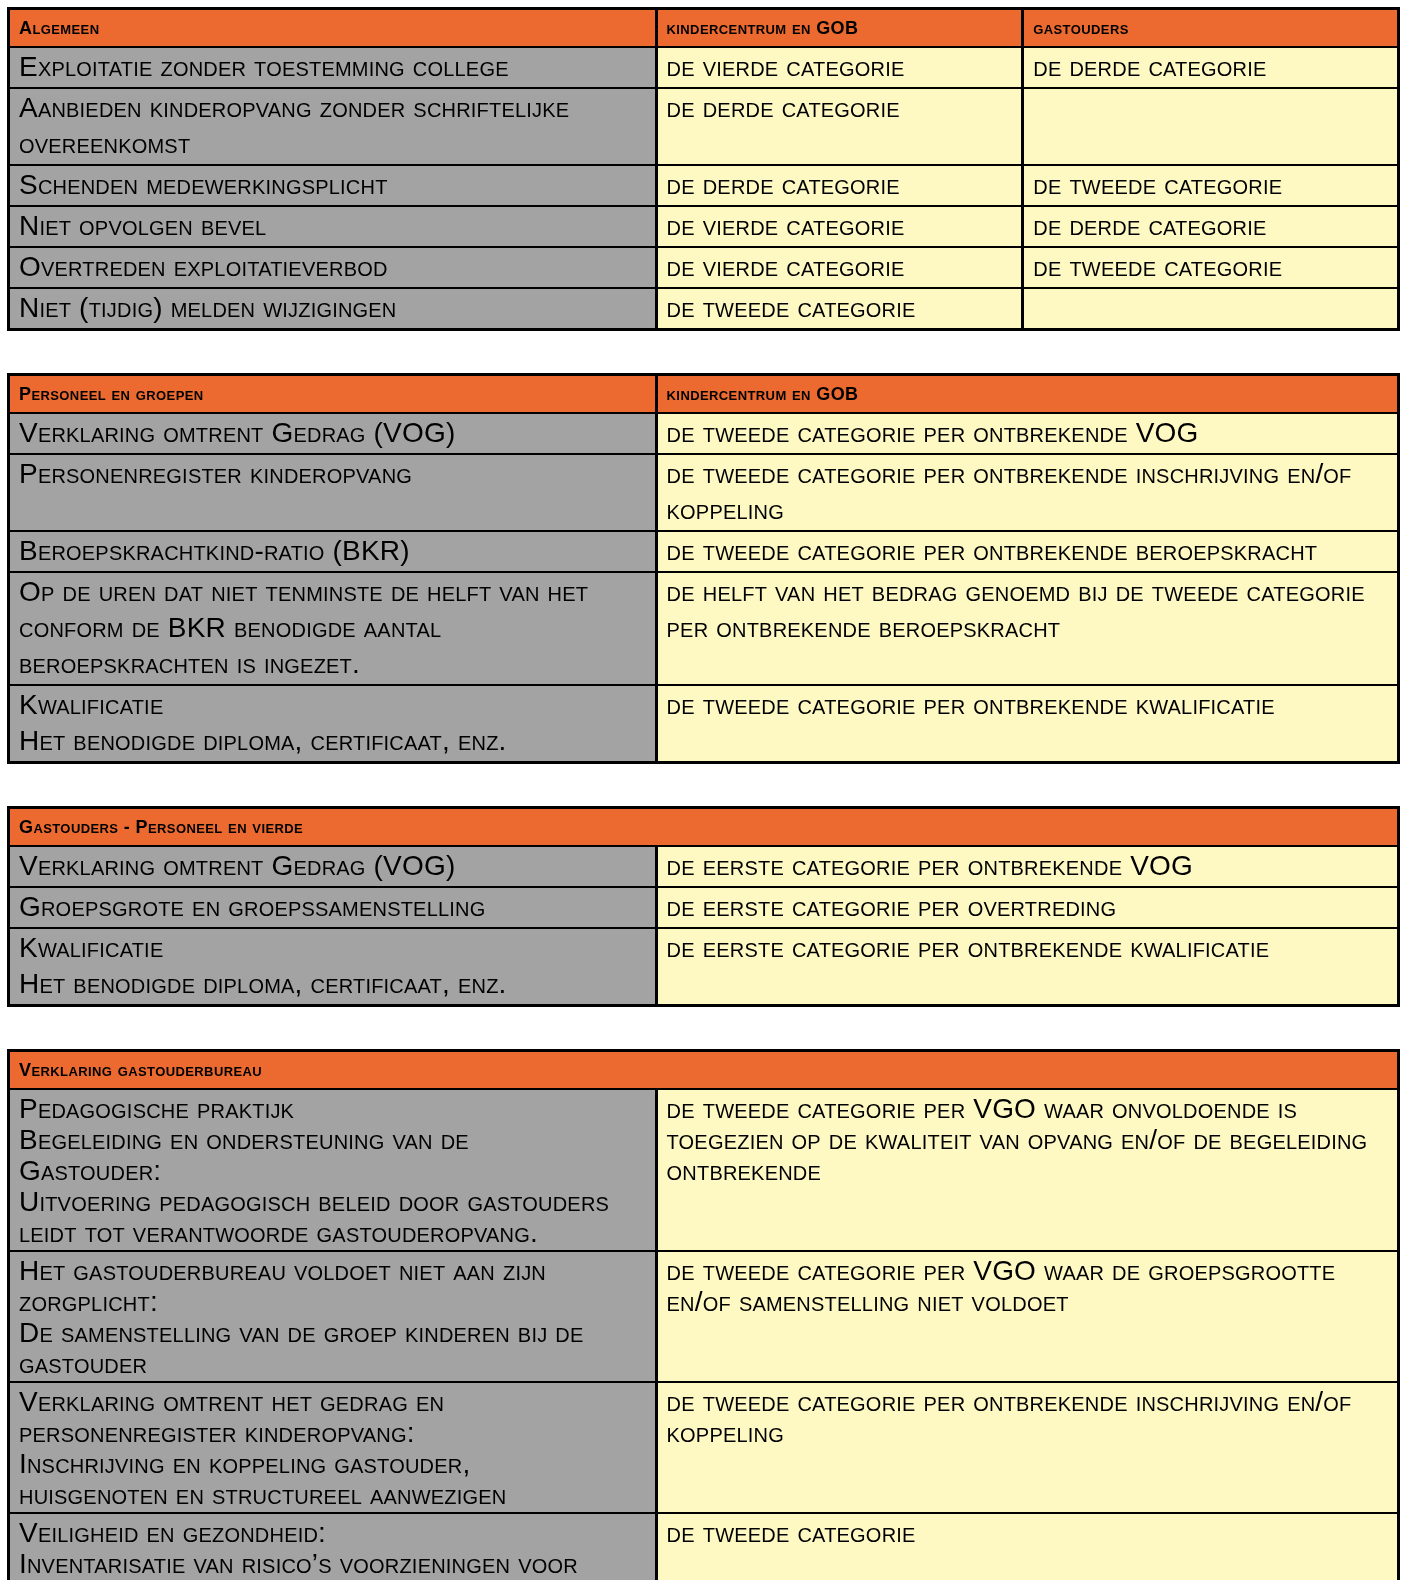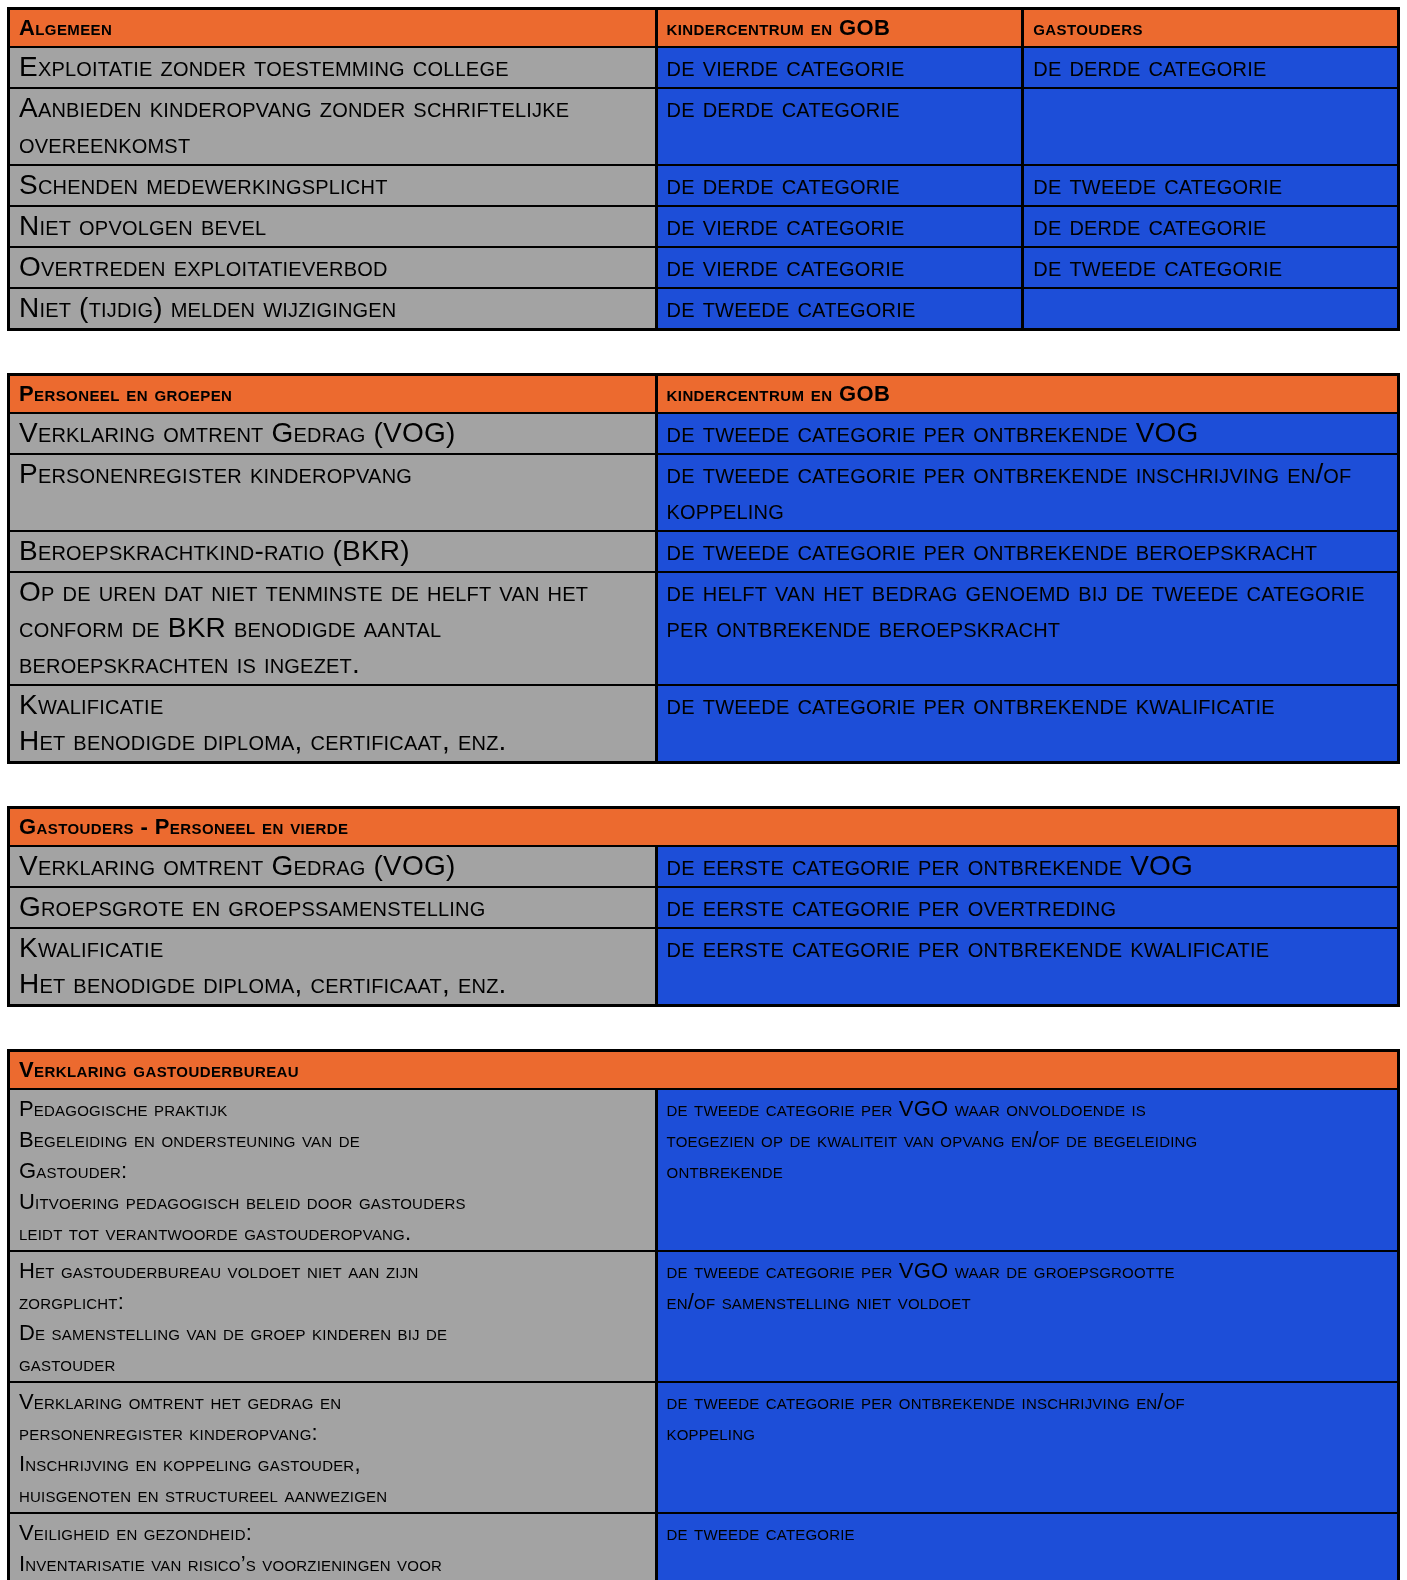--- a/index.html
+++ b/index.html
@@ -24,36 +24,36 @@
     border-bottom: 2px solid #000000;
     border-left: 3px solid #000000;
     border-right: 3px solid #000000;
     vertical-align: top;
     text-align: left;
     font-variant: small-caps;
     overflow: hidden;
   }
   .tbl th {
     background: #EC6A2F;
-    font-size: 22px;
+    font-size: 18px;
     line-height: 30px;
     font-weight: 700;
     padding: 3px 9px;
     letter-spacing: 0.4px;
   }
   .tbl td {
-    background: #1d4ed8;
+    background: #fef9c3;
     font-size: 28px;
     line-height: 36px;
     padding: 1px 9px 2px 9px;
     letter-spacing: 0.2px;
     white-space: pre-line;
   }
   .tbl td.label { background: #a3a3a3; }
-  .tbl.t4 td { font-size: 22px; line-height: 31px; padding-top: 3px; }
+  .tbl.t4 td { font-size: 28px; line-height: 31px; padding-top: 3px; }
   col.w-label { width: 648px; }
   col.w-mid   { width: 367px; }
   col.w-right { width: 376px; }
   col.w-val   { width: 743px; }
 </style>
 </head>
 <body>
 
 <div class="page">
 

